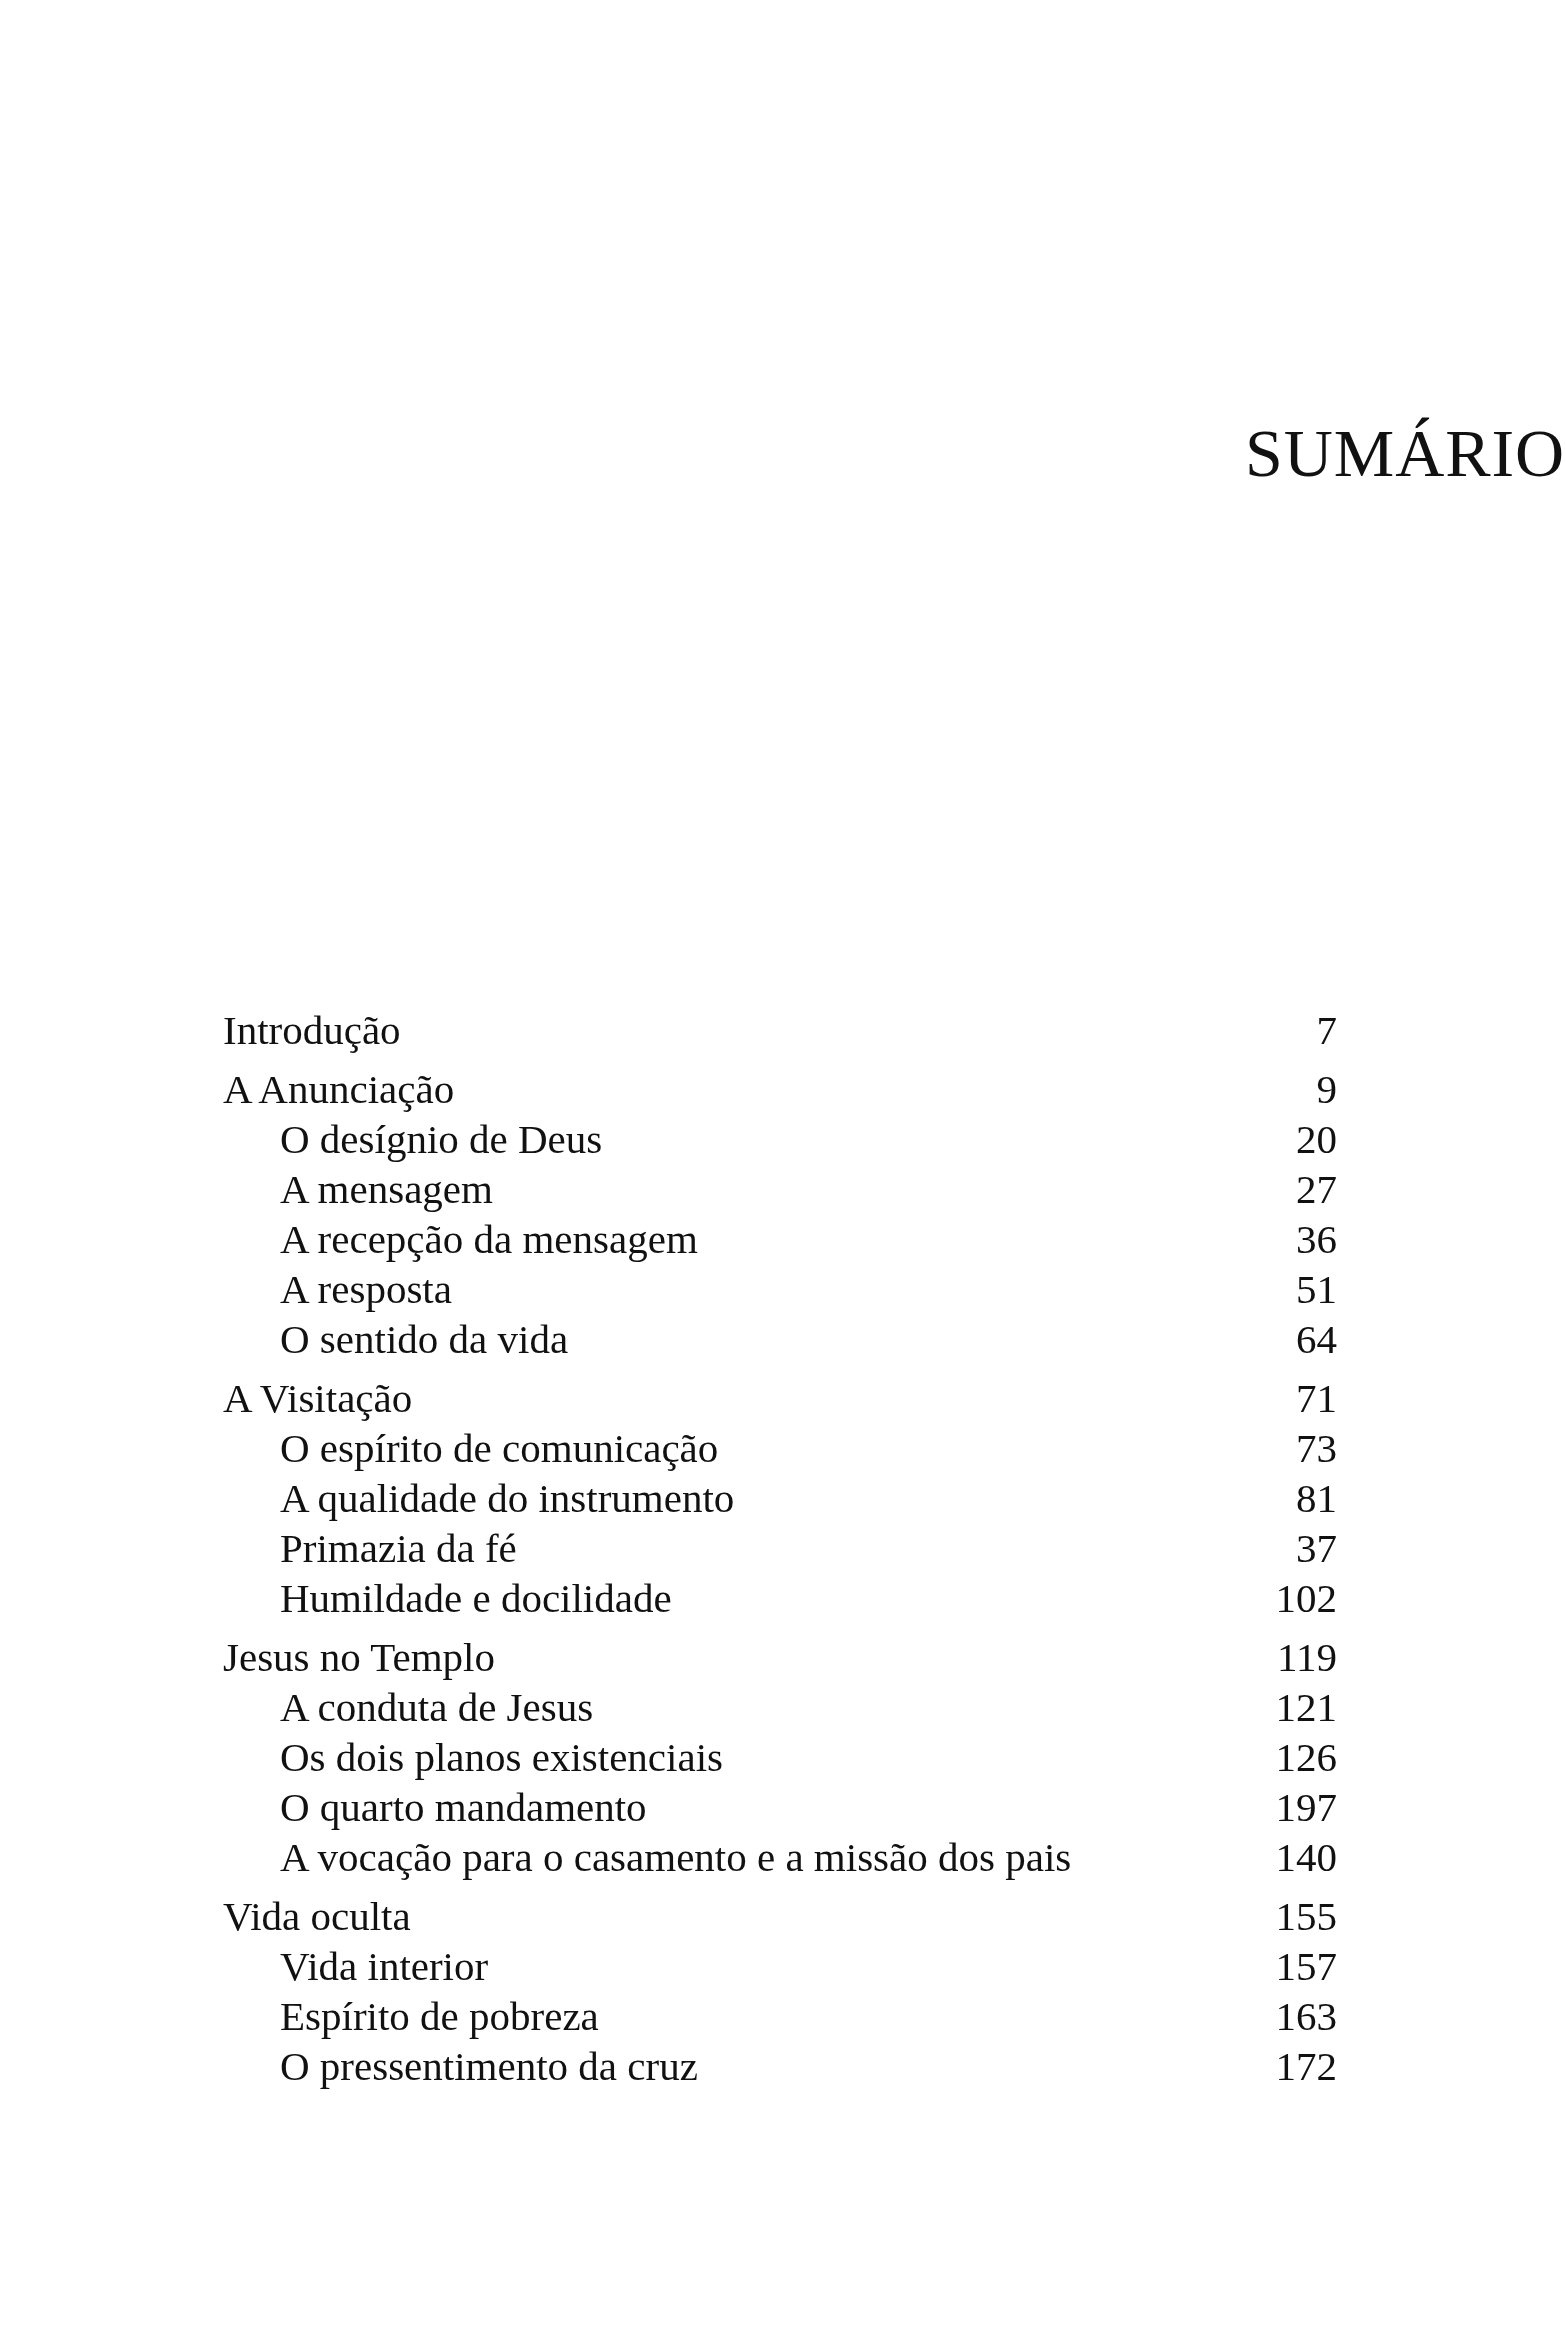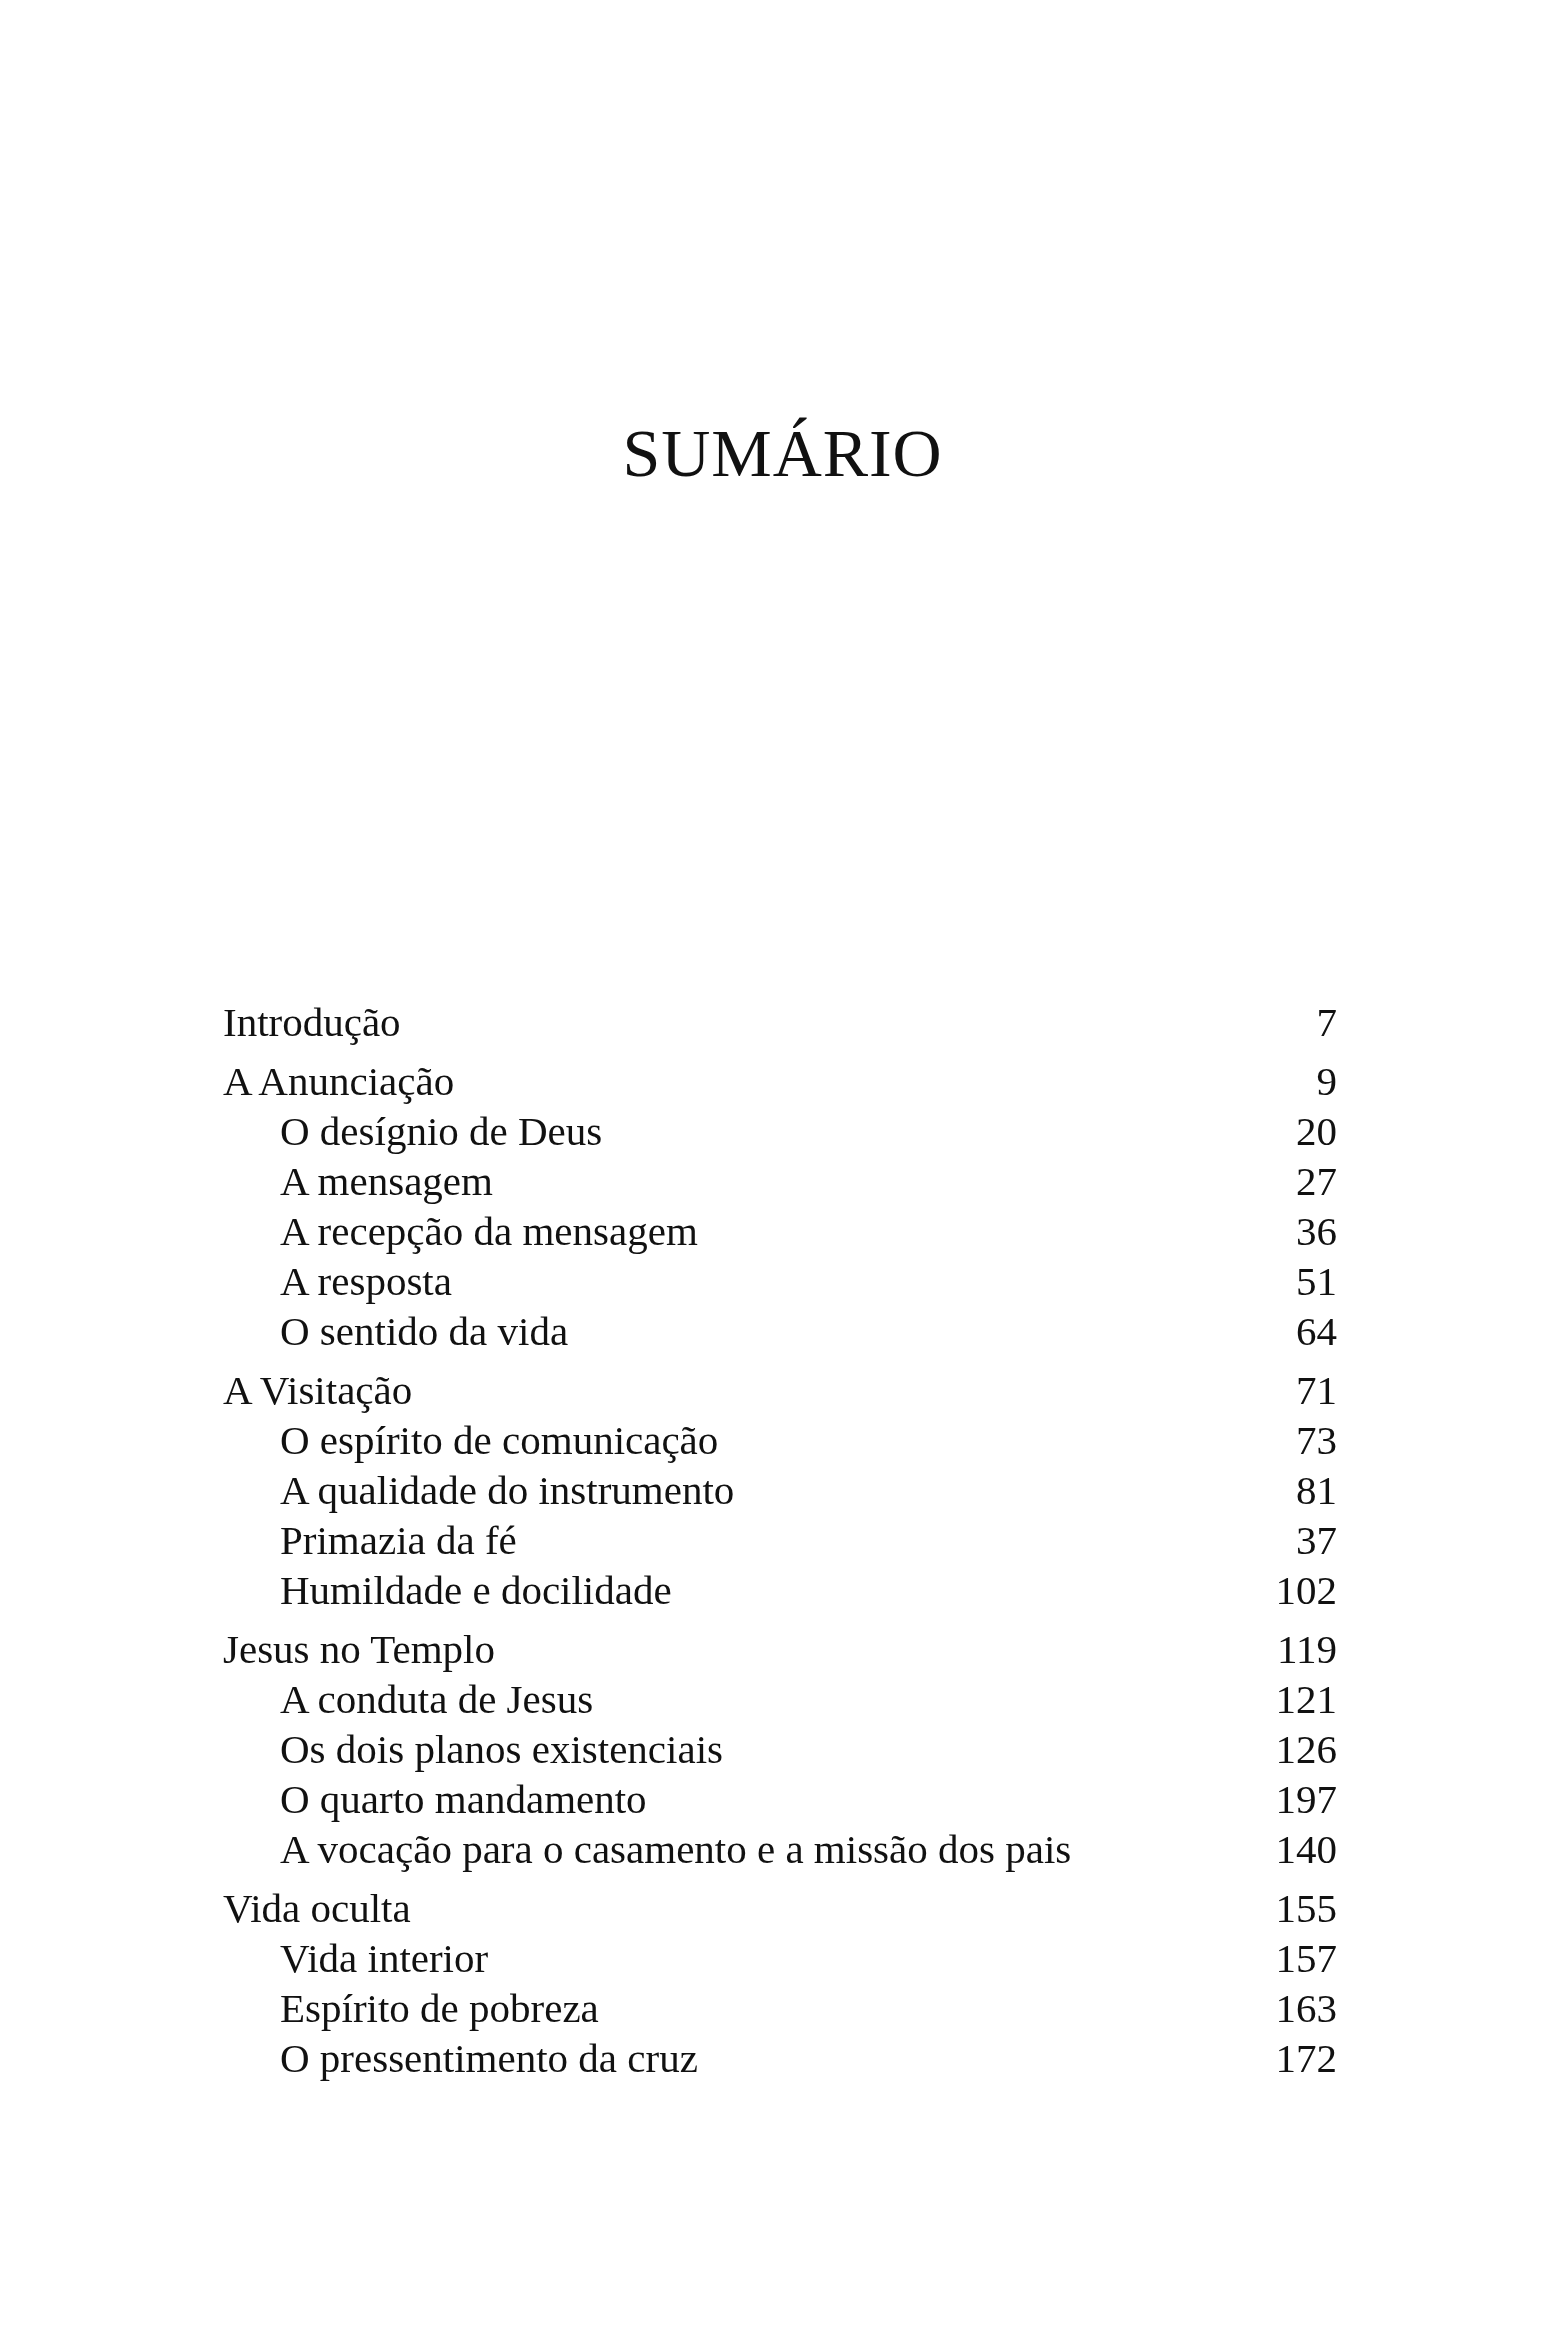--- a/index.html
+++ b/index.html
@@ -20,21 +20,21 @@
       left: 0; top: 0;
       width: 1565px;
       height: 2347px;
       background: #ffffff;
     }
     .title {
       position: absolute;
       left: 0;
       top: 415px;
       width: 1565px;
-      text-align: center;
+      text-align: right;
       font-size: 68px;
       line-height: 76px;
       letter-spacing: 0.9px;
       font-weight: normal;
       margin: 0;
       color: #111111;
     }
     .toc {
       position: absolute;
       left: 223px;
@@ -47,21 +47,21 @@
     .toc-row {
       display: flex;
       justify-content: space-between;
       align-items: baseline;
       font-size: 41px;
       line-height: 50px;
       height: 50px;
       white-space: nowrap;
     }
     .toc-row.main { margin-top: 9px; }
-    .toc-row.main.first { margin-top: 0; gap: 16px; }
+    .toc-row.main.first { margin-top: 8px; gap: 16px; }
     .toc-row.sub .toc-label { padding-left: 57px; }
     .toc-label { color: #111111; }
     .toc-page { color: #111111; text-align: right; }
   </style>
 </head>
 <body>
 
 <div class="page">
   <h1 class="title">SUMÁRIO</h1>
 

